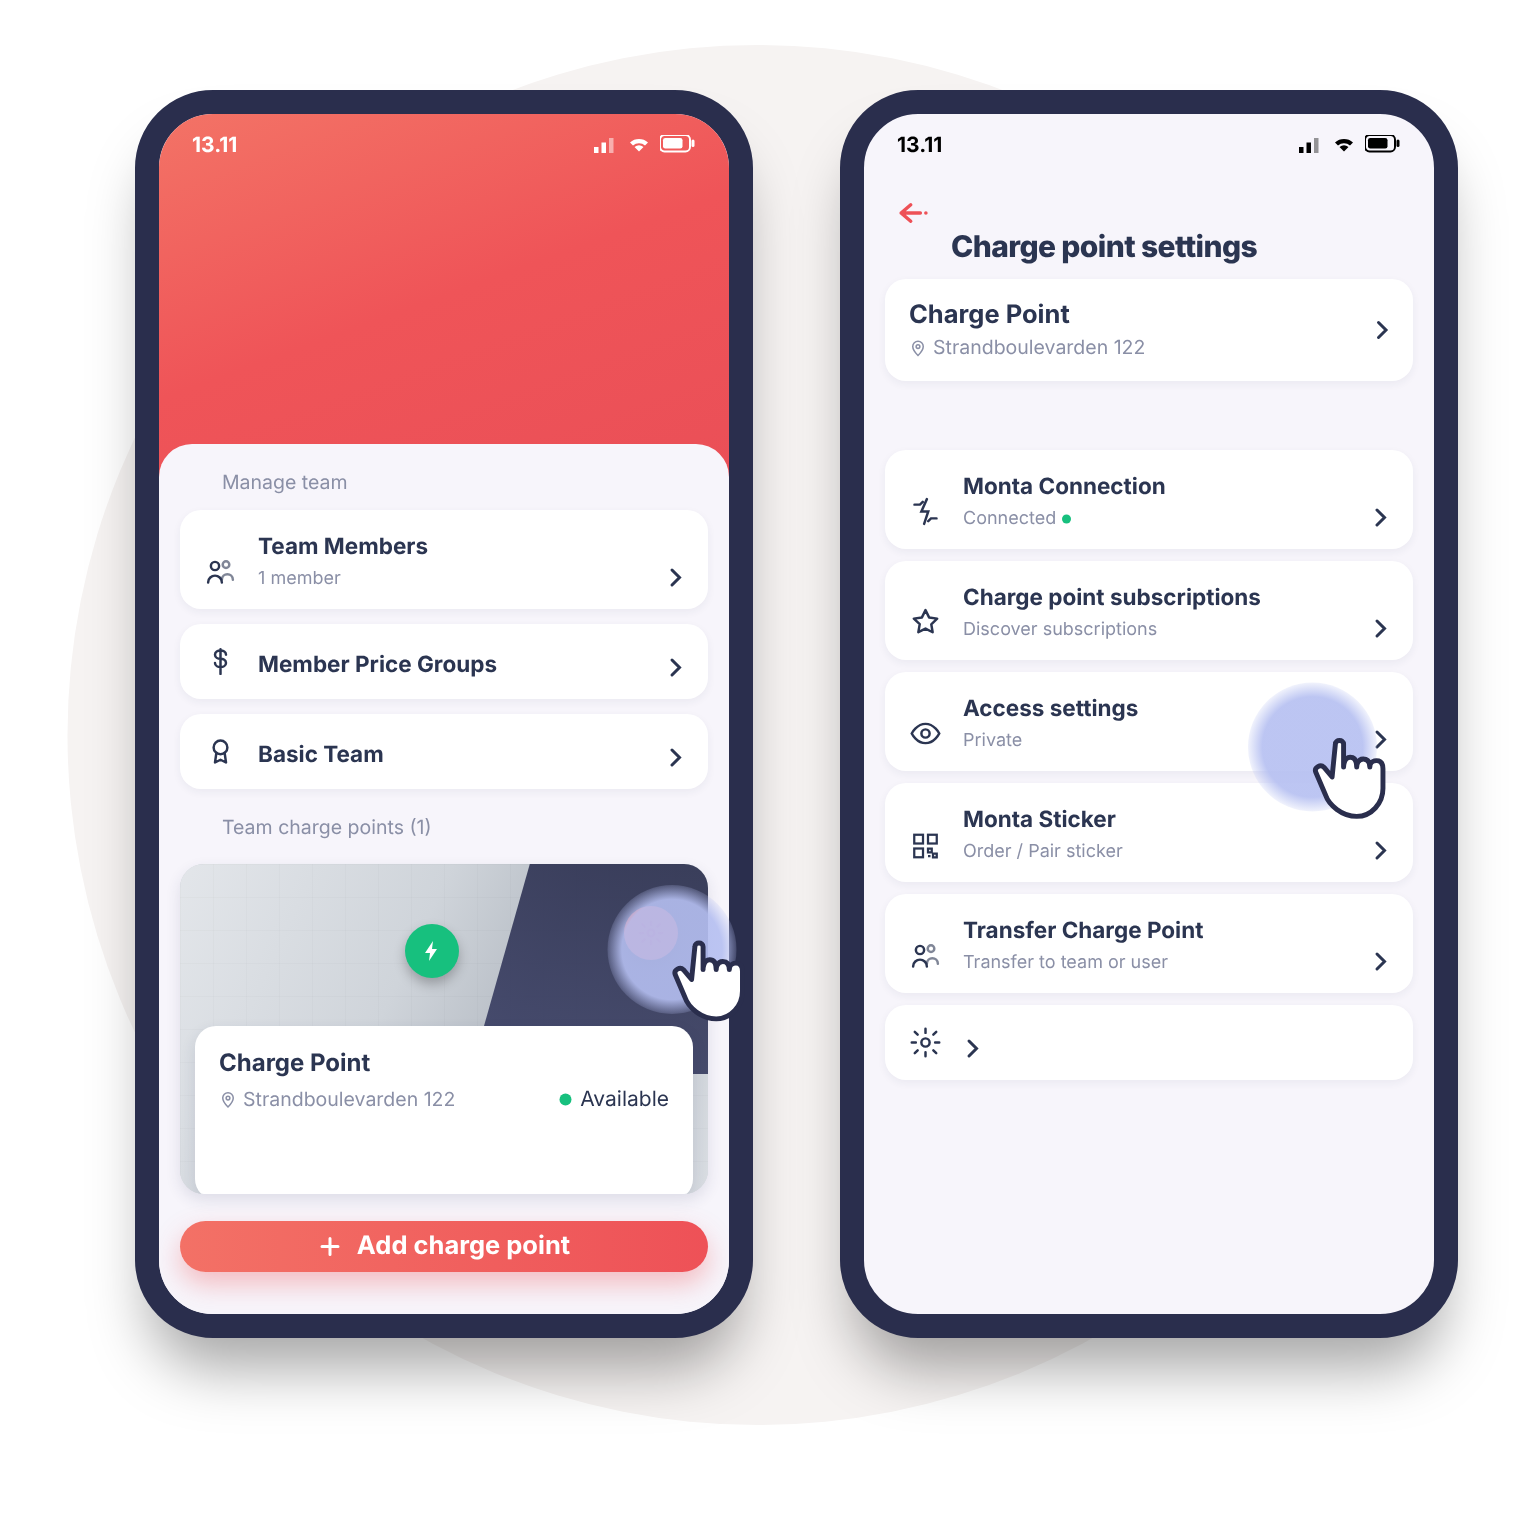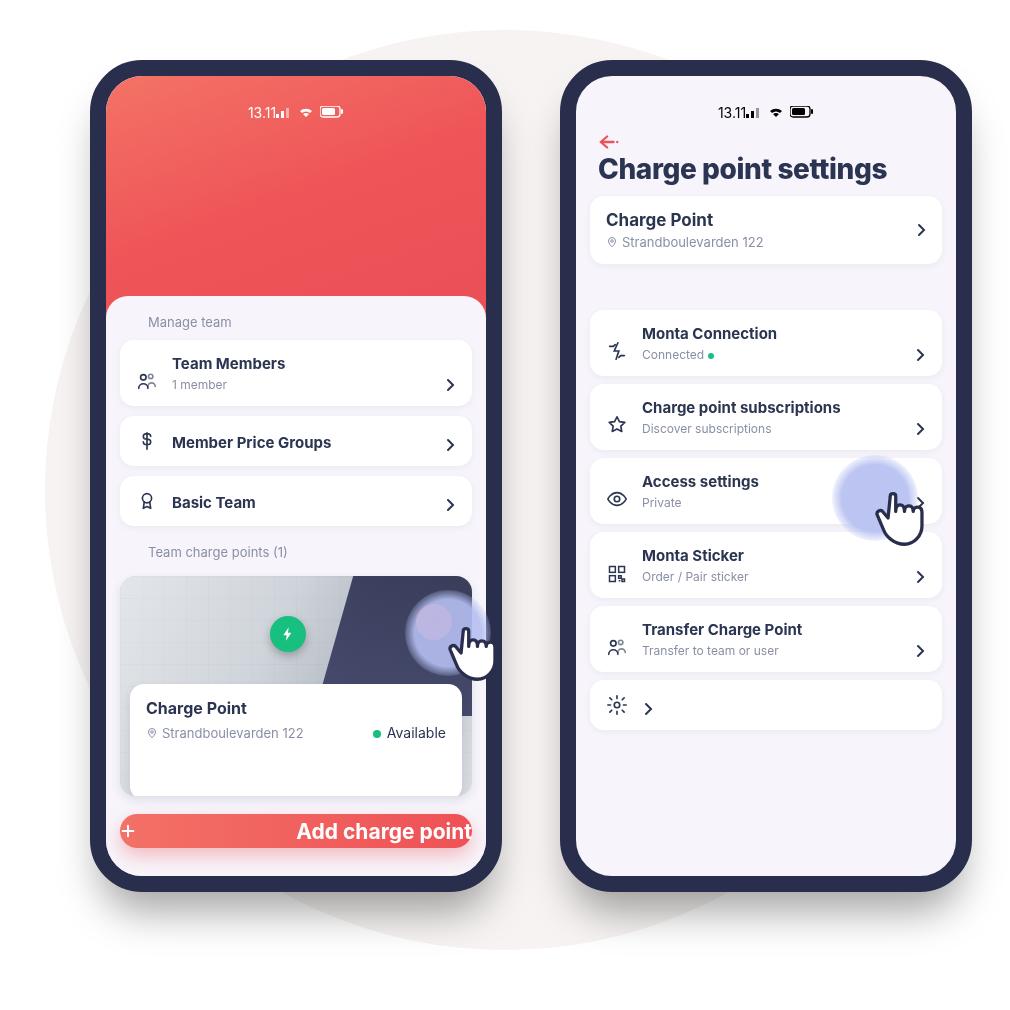--- a/index.html
+++ b/index.html
@@ -41,23 +41,23 @@
     background:var(--screen-bg);
     box-shadow:0 30px 40px -10px rgba(0,0,0,0.35);
     overflow:hidden;
   }
   .phone.left{left:90px;top:60px;}
   .phone.right{left:560px;top:60px;}
 
   
   .status{
     position:absolute;top:0;left:0;right:0;
-    height:40px;padding:16px 22px;
-    display:flex;align-items:center;justify-content:center;
-    font-weight:400;font-size:14px;color:#fff;z-index:3;
+    height:40px;padding:0 22px;
+    display:flex;align-items:center;justify-content:space-between;
+    font-weight:700;font-size:14px;color:#fff;z-index:3;
   }
   .phone.right .status{color:#000;}
   .status .icons{display:flex;gap:6px;align-items:center;}
 
   
   .header-gradient{
     height:285px;
     background:linear-gradient(160deg,#f37366 0%,#ef5458 45%,#e94e57 100%);
     position:relative;z-index:1;
   }
@@ -129,29 +129,29 @@
     position:absolute;left:10px;right:10px;bottom:-4px;top:108px;
     background:#fff;border-radius:14px;padding:14px 16px;
     box-shadow:0 4px 10px rgba(40,48,90,0.12);
   }
   .status-dot{display:inline-block;width:8px;height:8px;border-radius:50%;background:var(--green);margin-right:6px;vertical-align:middle;}
 
   .add-btn{
     margin:18px 14px 0;
     height:34px;border-radius:26px;
     background:linear-gradient(90deg,#f37166,#ee5157);
-    color:#fff;font-weight:700;font-size:21px;
-    display:flex;align-items:center;justify-content:space-between;gap:10px;
+    color:#fff;font-weight:700;font-size:17px;
+    display:flex;align-items:center;justify-content:center;gap:10px;
     box-shadow:0 8px 18px rgba(238,81,87,0.35);
   }
 
   
   .body-right{position:absolute;inset:0;padding-top:48px;}
   .back-row{padding:10px 22px 2px;}
-  .cp-title{font-size:28px;font-weight:800;color:var(--text);padding:0 22px 10px;letter-spacing:-0.4px;}
+  .cp-title{font-size:20px;font-weight:800;color:var(--text);padding:0 22px 10px;letter-spacing:-0.4px;margin-left:36px;}
   .gap{height:46px;}
 
   
   .pointer{position:absolute;z-index:20;pointer-events:none;}
   .pointer .halo{
     position:absolute;width:86px;height:86px;border-radius:50%;
     background:radial-gradient(circle,#b5bff1 0%,#b5bff1 55%,rgba(181,191,241,0) 75%);
     opacity:0.9;
   }
   .pointer .hand{position:absolute;}

